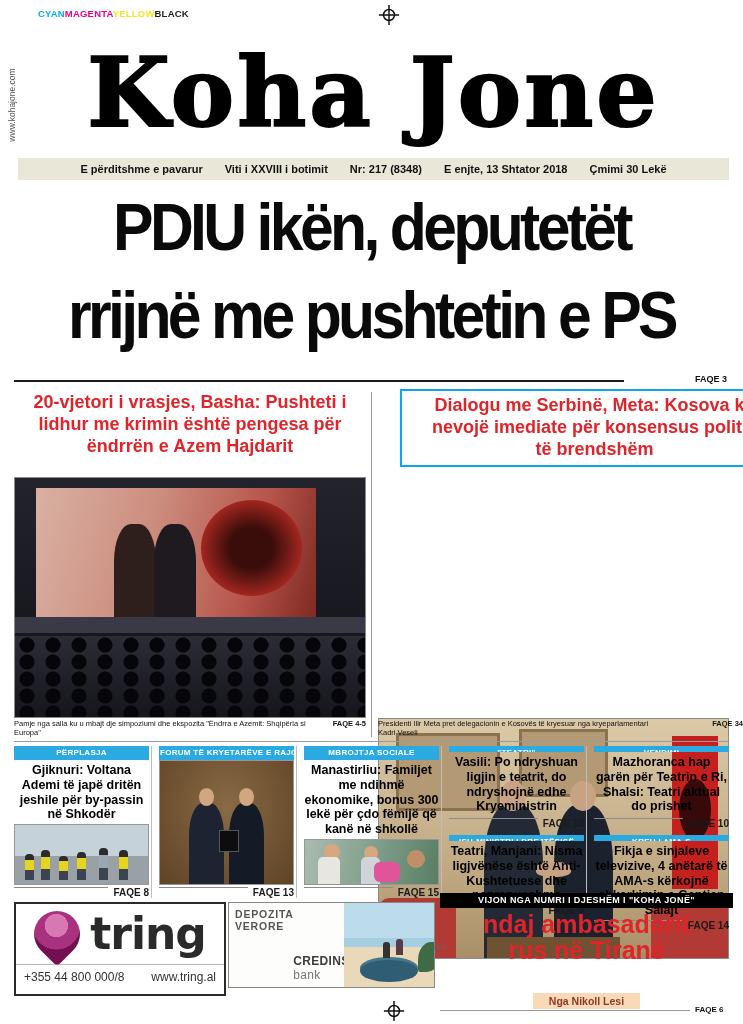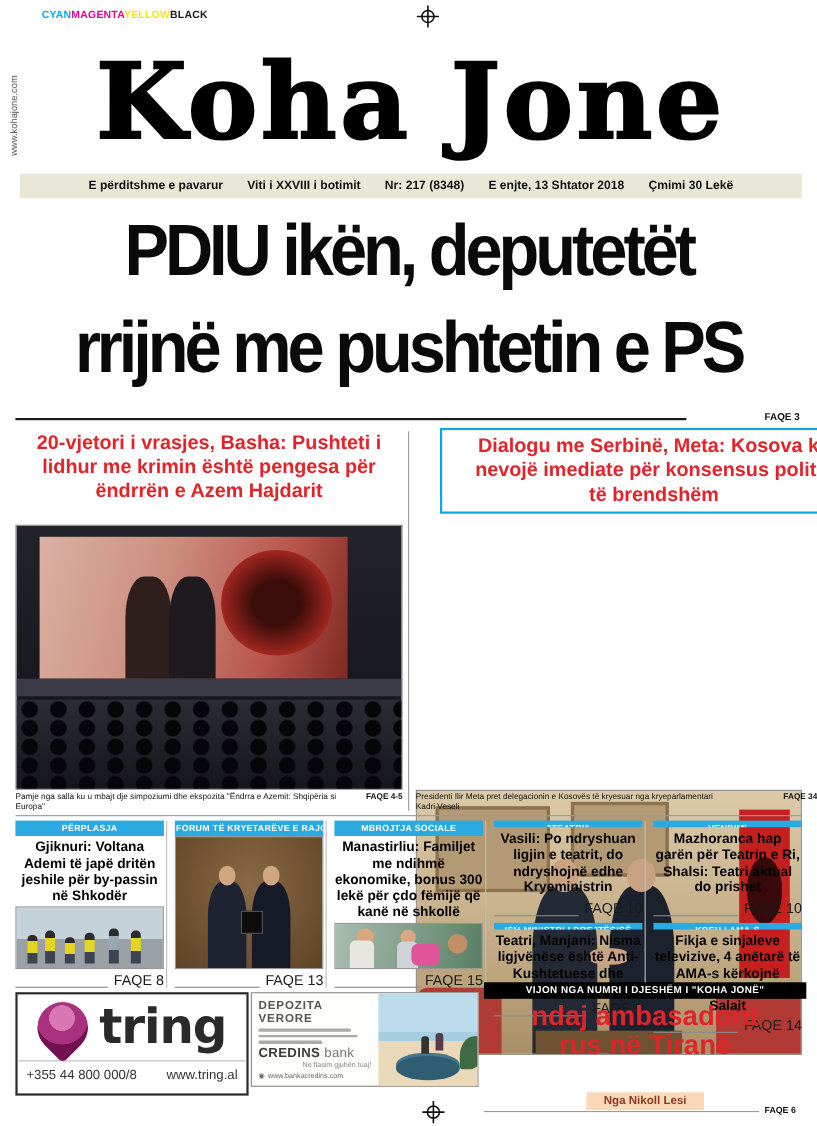--- a/index.html
+++ b/index.html
@@ -68,21 +68,21 @@
   .chairL,.chairR{position:absolute;bottom:0;width:22%;height:25%;background:#b23a34;border-radius:10px 10px 0 0;}
   .chairL{left:0;} .chairR{right:0;}
   .ptable{position:absolute;left:31%;bottom:0;width:38%;height:9%;background:#6e5232;}
 
   
   .col{position:absolute;top:746px;width:135px;height:152px;display:flex;flex-direction:column;}
   .kicker{background:#2ba9e1;color:#fff;font-weight:bold;font-size:8px;text-align:center;
           padding:3px 1px;letter-spacing:.3px;line-height:1;white-space:nowrap;overflow:hidden;}
   .colhead{font-weight:bold;font-size:12.5px;line-height:1.18;text-align:center;margin:3px 0 2px;color:#000;}
   .cphoto{flex:1 1 auto;min-height:0;border:1px solid #979797;position:relative;overflow:hidden;}
-  .faqe{display:flex;align-items:flex-end;font-weight:normal;font-size:13px;color:#1a1a1a;margin-top:2px;}
+  .faqe{display:flex;align-items:flex-start;font-weight:bold;font-size:10px;color:#1a1a1a;margin-top:2px;}
   .faqe .rule{flex:1;border-top:1px solid #8a8a8a;margin-right:5px;height:0;}
   .kick2{margin-top:6px;}
   .faqe-end{margin-top:auto;}
   .coldiv{top:746px;width:1px;height:152px;background:#bdbdbd;}
 
   .p1{background:linear-gradient(#c6d2da 52%,#9aa1a6 52%);}
   .crewfig{position:absolute;bottom:4px;width:9px;height:26px;border-radius:4px 4px 0 0;
            background:linear-gradient(#2b2b2b 22%,#e6d51f 22% 62%,#3b4450 62%);}
   .p2{background:radial-gradient(ellipse at 50% 38%,#8a6a45,#5e4326);}
   .p2fig{position:absolute;bottom:0;width:26%;height:66%;border-radius:40% 40% 0 0;background:#1d2330;}
@@ -100,21 +100,21 @@
   
   .tringbox{left:14px;top:902px;width:208px;height:90px;border:2px solid #2a2a2a;background:#fff;}
   .tringrow{display:flex;align-items:center;justify-content:center;gap:10px;height:60px;}
   .tringmark{width:46px;height:46px;border-radius:50% 50% 50% 10%;transform:rotate(-45deg);
              background:radial-gradient(circle at 62% 36%,#d977b3 0 28%,#a83280 29% 58%,#741052 59%);}
   .tringtext{font-family:"DejaVu Sans",sans-serif;font-weight:bold;font-size:44px;color:#2a2a2a;
              letter-spacing:-1px;line-height:1;}
   .tringbar{display:flex;justify-content:space-between;align-items:center;border-top:1px solid #bbb;
             padding:5px 8px;font-size:12px;color:#333;}
   .credinsbox{left:228px;top:902px;width:205px;height:84px;border:1px solid #888;background:#fdfdfb;display:flex;}
-  .credleft{width:50%;padding:5px 6px;display:flex;flex-direction:column;}
+  .credleft{width:50%;padding:5px 6px;display:flex;flex-direction:row;}
   .credtitle{font-size:10.5px;font-weight:bold;color:#555;letter-spacing:.8px;}
   .bar{height:2.5px;background:#aaa;border-radius:2px;margin-top:3px;}
   .bw1{width:84px;} .bw2{width:90px;} .bw3{width:58px;}
   .credlogo{margin-top:auto;font-size:12px;font-weight:bold;color:#3c3c3c;letter-spacing:.3px;}
   .credlogo .bank{font-weight:normal;color:#777;}
   .credtag{font-size:6.5px;color:#888;text-align:right;margin-top:1px;}
   .credweb{font-size:6.5px;color:#666;margin-top:2px;display:flex;align-items:center;gap:3px;}
   .beach{flex:1;position:relative;overflow:hidden;
          background:linear-gradient(#bcdcec 42%,#a5cfe0 42% 52%,#ead9b8 52%);}
   .tramp{position:absolute;left:18%;bottom:6%;width:64%;height:26%;background:#2f5d73;border-radius:50%;

